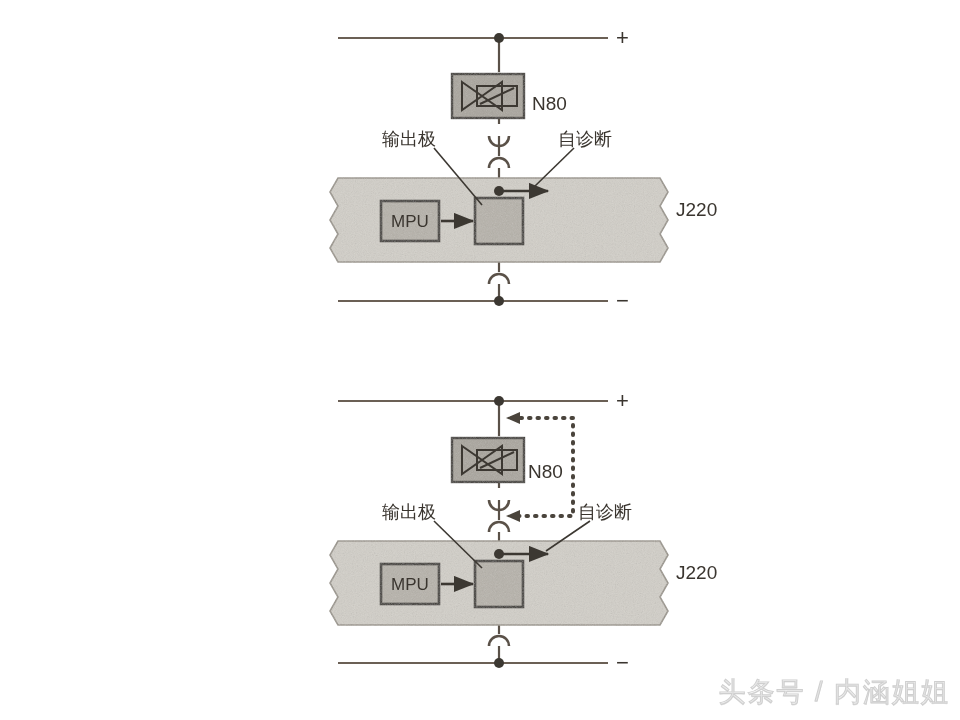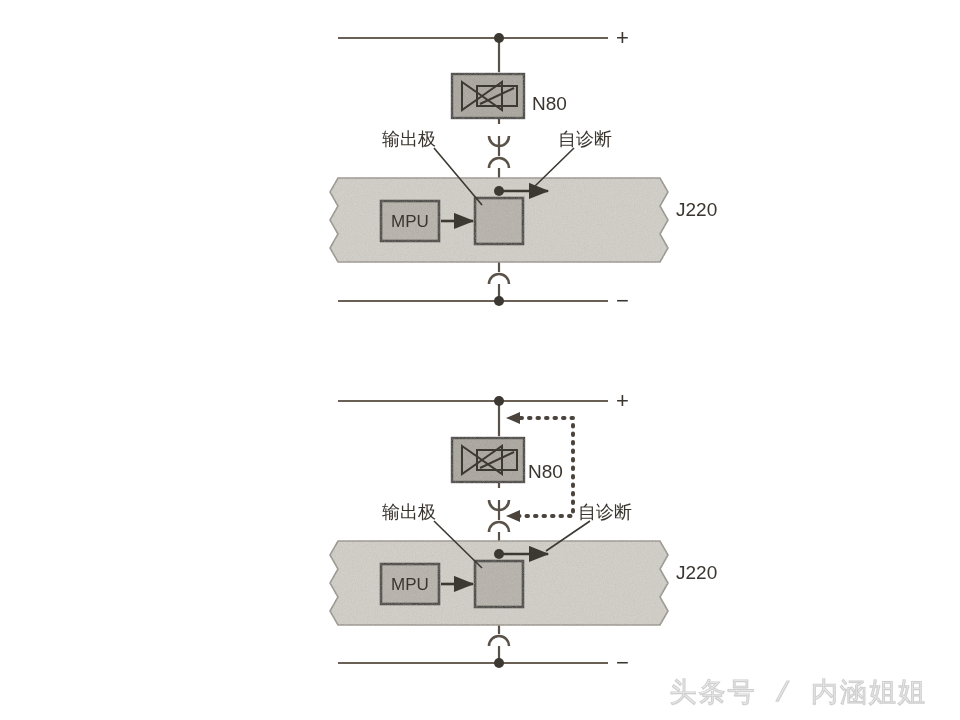--- a/index.html
+++ b/index.html
@@ -25,23 +25,23 @@
   svg.diagram {
     position: absolute;
     left: 0; top: 0;
     width: 960px;
     height: 720px;
     display: block;
   }
 
   .wm {
     position: absolute;
-    right: 33px;
+    right: 10px;
     bottom: 10px;
-    font-family: Liberation Mono, monospace;
+    font-family: Liberation Sans, sans-serif;
     font-size: 27px;
     letter-spacing: 2px;
     color: rgba(255,255,255,0.0);
     -webkit-text-stroke: 1px #cfcfcf;
     text-shadow: 0 1px 0 rgba(180,180,180,0.35);
     white-space: nowrap;
     user-select: none;
   }
 </style>
 </head>

